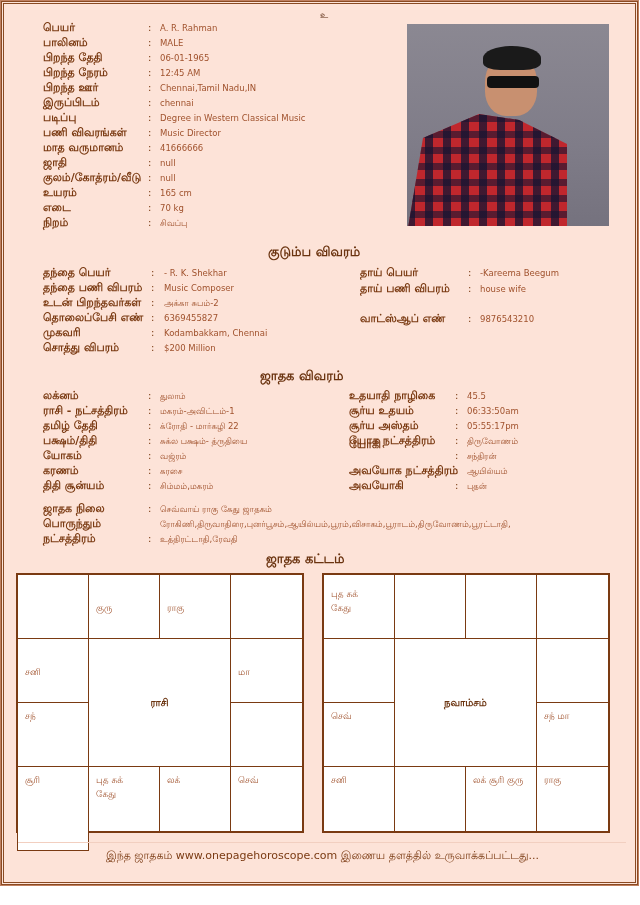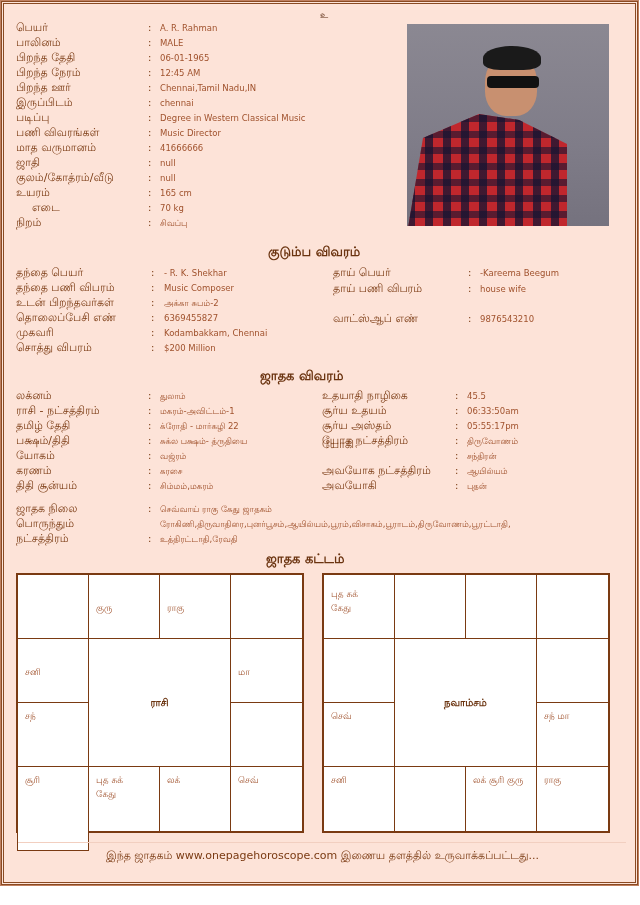--- a/index.html
+++ b/index.html
@@ -5,21 +5,21 @@
   * { box-sizing: border-box; margin: 0; padding: 0; }
   html, body { width: 640px; height: 905px; background: #ffffff; overflow: hidden; }
   body { font-family: "DejaVu Sans", sans-serif; position: relative; }
   .page {
     position: absolute; left: 1px; top: 1px; width: 637px; height: 884px;
     background: #fde3d8;
     border: 3px double #8a4a22;
     box-shadow: 0 0 0 1px #c08060;
   }
   .topmark { position: absolute; left: 316px; top: 6px; font-size: 9px; color: #5a2a10; }
-  .lbl { position: absolute; font-size: 11px; color: #7a3a12; font-weight: normal; white-space: nowrap; }
+  .lbl { position: absolute; font-size: 11px; color: #7a3a12; font-weight: bold; white-space: nowrap; margin-left: 27px; }
   .colon { position: absolute; font-size: 10px; color: #7a3a12; }
   .val { position: absolute; font-size: 8.5px; color: #a0522d; white-space: nowrap; }
   .heading { position: absolute; font-size: 13px; font-weight: bold; color: #6b3410; white-space: nowrap; }
   .photo {
     position: absolute; left: 403px; top: 20px; width: 202px; height: 202px;
     background: linear-gradient(180deg, #8b8892 0%, #7f7c88 60%, #75727e 100%);
     overflow: hidden;
   }
   .photo .head { position: absolute; left: 78px; top: 30px; width: 52px; height: 62px; background: #c89070; border-radius: 45% 45% 40% 40%; }
   .photo .hair { position: absolute; left: 76px; top: 22px; width: 58px; height: 24px; background: #1a1a1a; border-radius: 50% 50% 30% 30%; }
@@ -87,21 +87,21 @@
     <div class="val" style="left:156px;top:154px">null</div>
 
     <div class="lbl" style="left:12px;top:167px">குலம்/கோத்ரம்/வீடு</div>
     <div class="colon" style="left:144px;top:168px">:</div>
     <div class="val" style="left:156px;top:169px">null</div>
 
     <div class="lbl" style="left:12px;top:182px">உயரம்</div>
     <div class="colon" style="left:144px;top:183px">:</div>
     <div class="val" style="left:156px;top:184px">165 cm</div>
 
-    <div class="lbl" style="left:28px;top:197px">எடை</div>
+    <div class="lbl" style="left:12px;top:197px">எடை</div>
     <div class="colon" style="left:144px;top:198px">:</div>
     <div class="val" style="left:156px;top:199px">70 kg</div>
 
     <div class="lbl" style="left:12px;top:212px">நிறம்</div>
     <div class="colon" style="left:144px;top:213px">:</div>
     <div class="val" style="left:156px;top:214px">சிவப்பு</div>
   </div>
 
   <div class="photo" title="A. R. Rahman portrait">
     <div class="jacket"></div>

